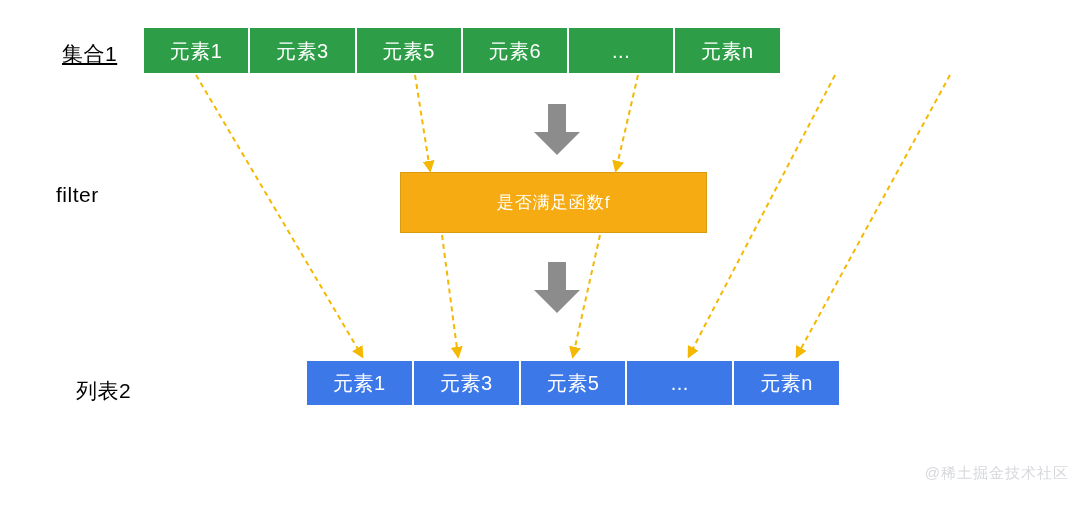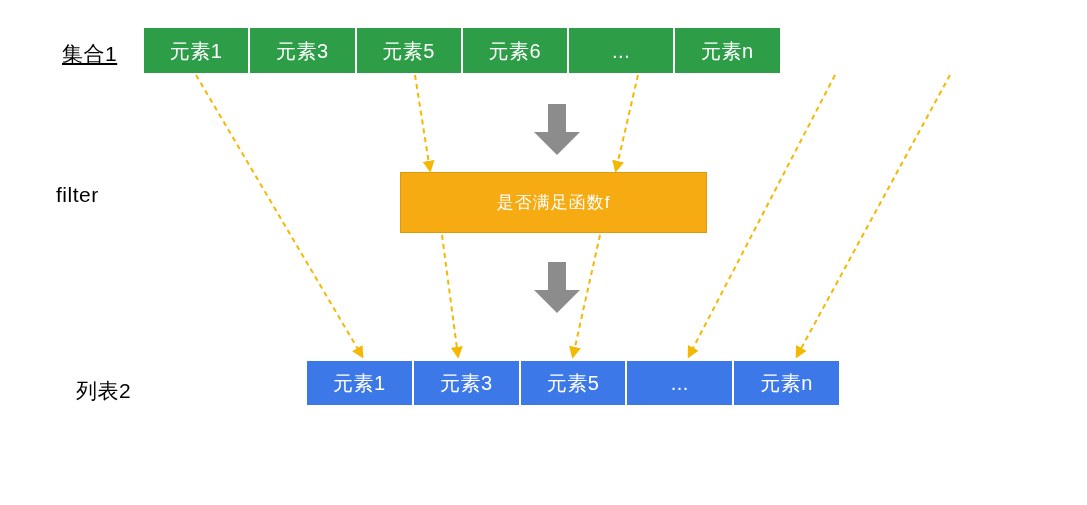--- a/index.html
+++ b/index.html
@@ -176,14 +176,15 @@
         <line x1="196" y1="75" x2="362" y2="356" marker-end="url(#head)"></line>
         <line x1="415" y1="75" x2="430" y2="170" marker-end="url(#head)"></line>
         <line x1="442" y1="235" x2="458" y2="356" marker-end="url(#head)"></line>
         <line x1="638" y1="75" x2="616" y2="170" marker-end="url(#head)"></line>
         <line x1="600" y1="235" x2="573" y2="356" marker-end="url(#head)"></line>
         <line x1="835" y1="75" x2="689" y2="356" marker-end="url(#head)"></line>
         <line x1="950" y1="75" x2="797" y2="356" marker-end="url(#head)"></line>
       </g>
   </svg>
 
+  <div id="watermark">@稀土掘金技术社区</div>
 
 </div>
 
 </body></html>

